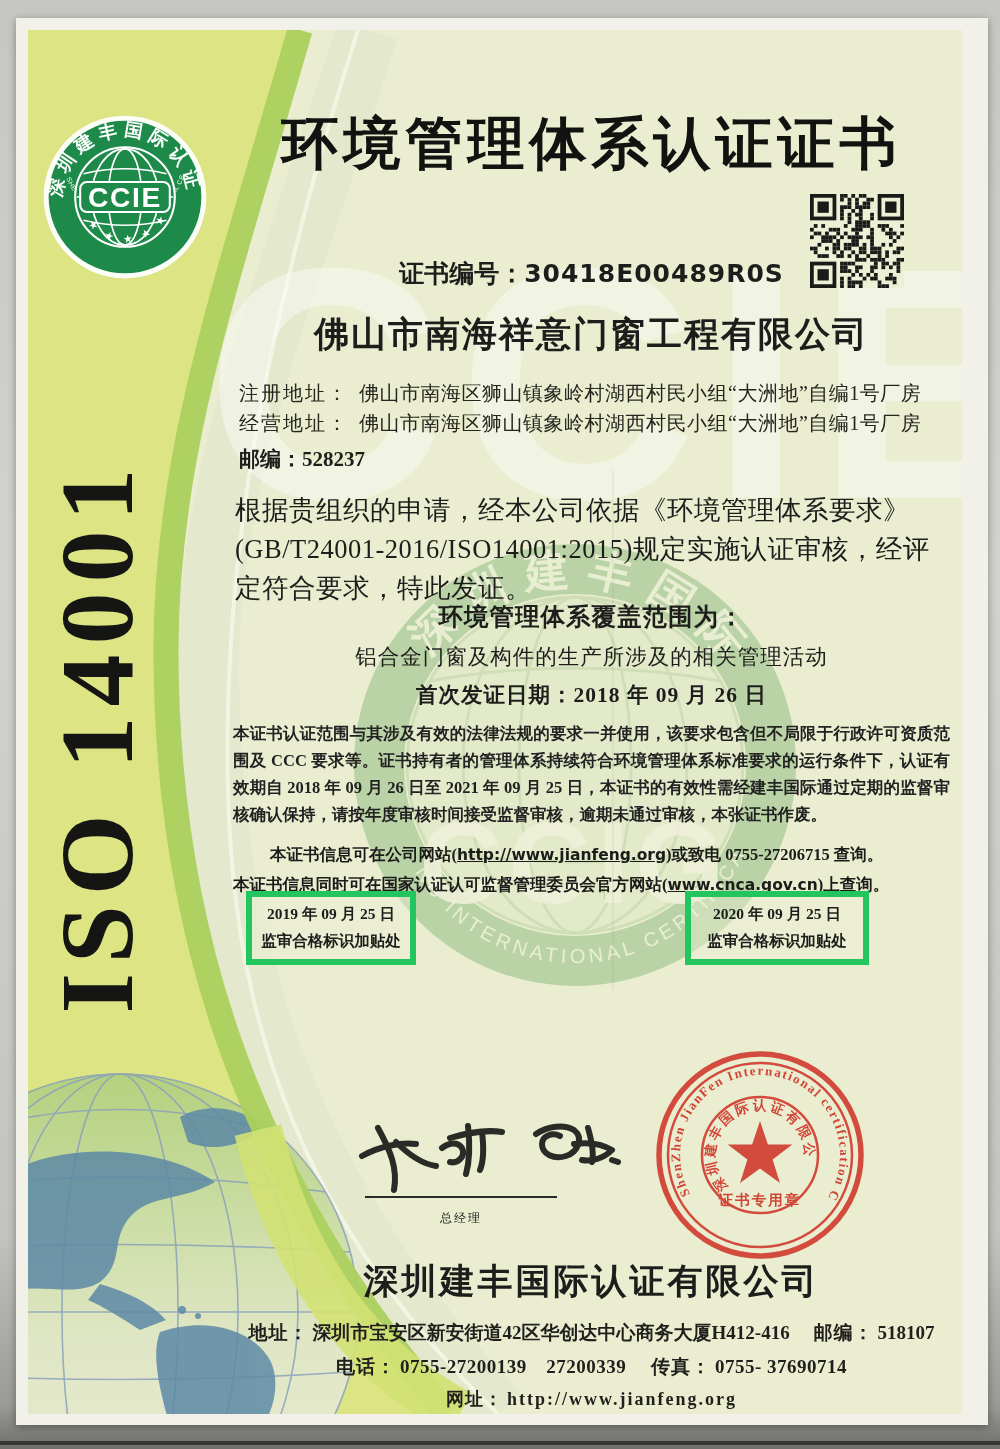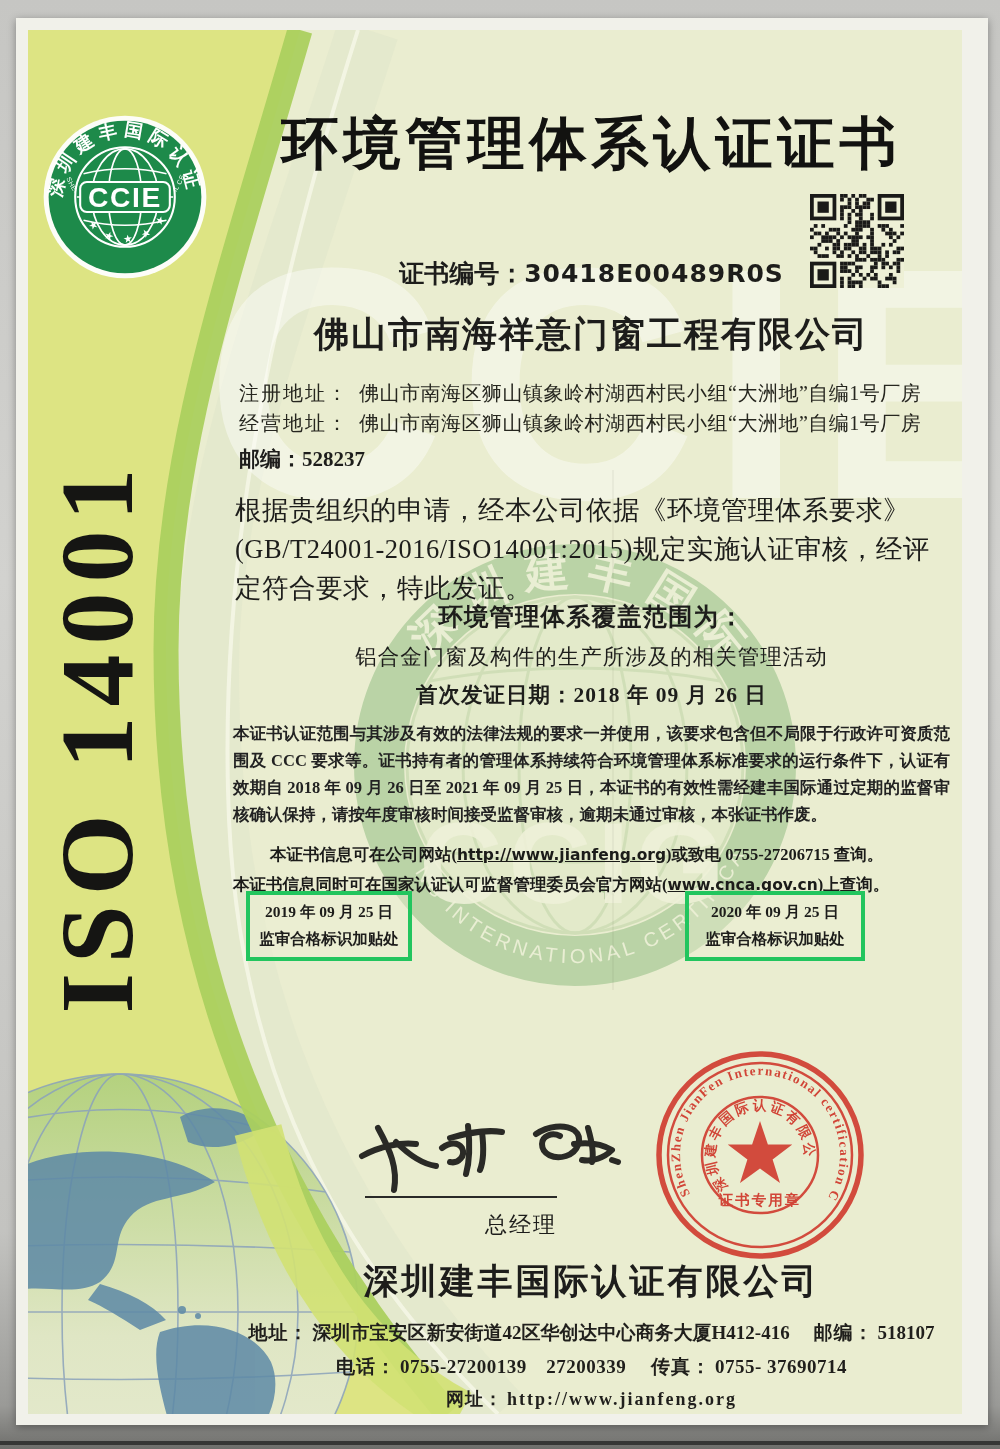--- a/index.html
+++ b/index.html
@@ -42,30 +42,30 @@
   .zip-row .credit{position:absolute;left:298px;}
   .grant{top:461px;font-size:26.5px;line-height:39px;letter-spacing:.5px;padding-left:2px;}
   .scope-h{top:570px;text-align:center;font-size:24.5px;font-weight:bold;letter-spacing:1px;}
   .scope{top:612px;text-align:center;font-size:21.5px;letter-spacing:1px;}
   .first-issue{top:650px;text-align:center;font-size:21.5px;font-weight:bold;letter-spacing:1px;}
   .terms{top:690px;font-size:16.5px;line-height:27px;text-align:justify;font-weight:600;color:#222;}
   .info{font-size:16.5px;font-weight:bold;color:#1b1b19;}
   .i1{top:814px;padding-left:37px;} .i2{top:844px;}
   .info .lnk{text-decoration:underline;font-family:"DejaVu Sans","Liberation Sans",sans-serif;font-size:15.5px;}
   .sticker{
-    position:absolute;top:861px;height:62px;border:4px solid #22c55e;
+    position:absolute;top:861px;height:62px;border:6px solid #22c55e;
     text-align:center;font-size:15.5px;font-weight:bold;
     display:flex;flex-direction:column;justify-content:center;gap:6px;background:rgba(238,241,212,.4);
   }
   .stk1{left:13px;width:158px;}
   .stk2{left:452px;width:172px;}
   
   .sig-svg{position:absolute;left:322px;top:1068px;width:300px;height:104px;}
   .sig-line{position:absolute;left:337px;top:1166px;width:192px;border-top:2.5px solid #2a2a28;}
-  .sig-role{position:absolute;left:337px;top:1180px;width:192px;text-align:right;font-size:22px;letter-spacing:2px;}
+  .sig-role{position:absolute;left:337px;top:1180px;width:192px;text-align:center;font-size:12px;letter-spacing:2px;}
   .seal{position:absolute;left:612px;top:1005px;width:240px;height:240px;}
   .issuer-name{top:1228px;text-align:center;font-size:35px;font-weight:bold;letter-spacing:3px;}
   .f-line{text-align:center;font-size:19px;font-weight:bold;color:#201f1c;}
   .f1{top:1290px;} .f2{top:1324px;letter-spacing:.5px;}
   .f3{top:1357px;font-size:18px;letter-spacing:2px;}
   .f-line .lbl{letter-spacing:1px;margin-right:4px;}
   .crease{position:absolute;left:584px;top:440px;width:2px;height:520px;background:rgba(60,60,40,.05);}
   .scan-line{position:absolute;left:0;right:0;bottom:4px;height:4px;background:#2c2c2a;opacity:.85;}
 </style>
 </head>

